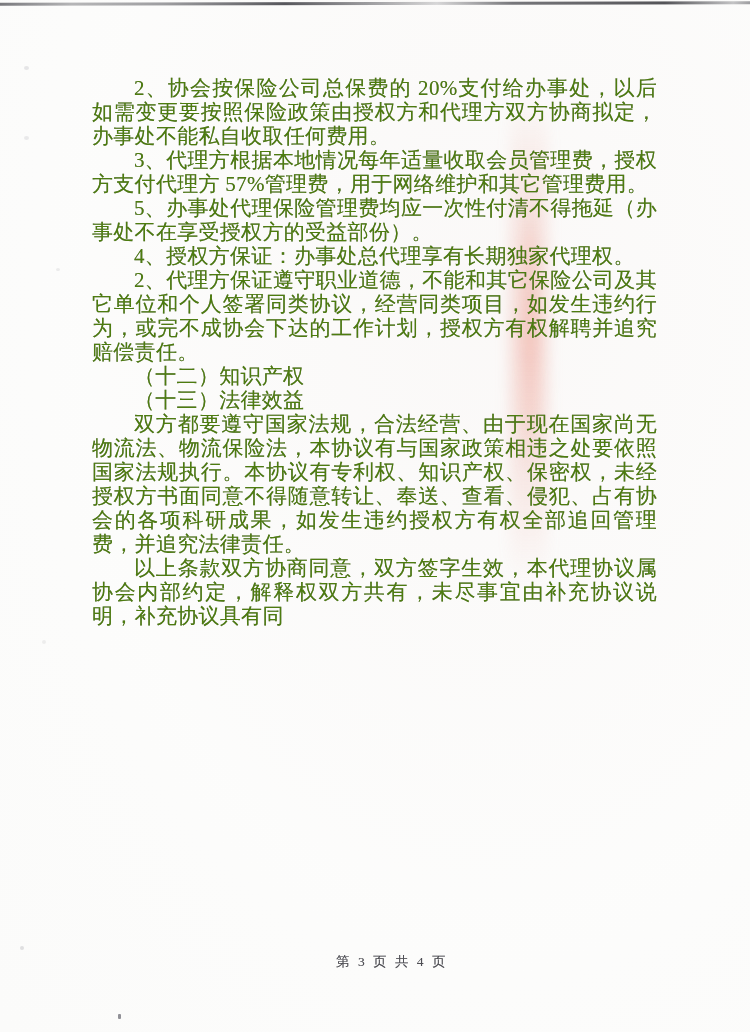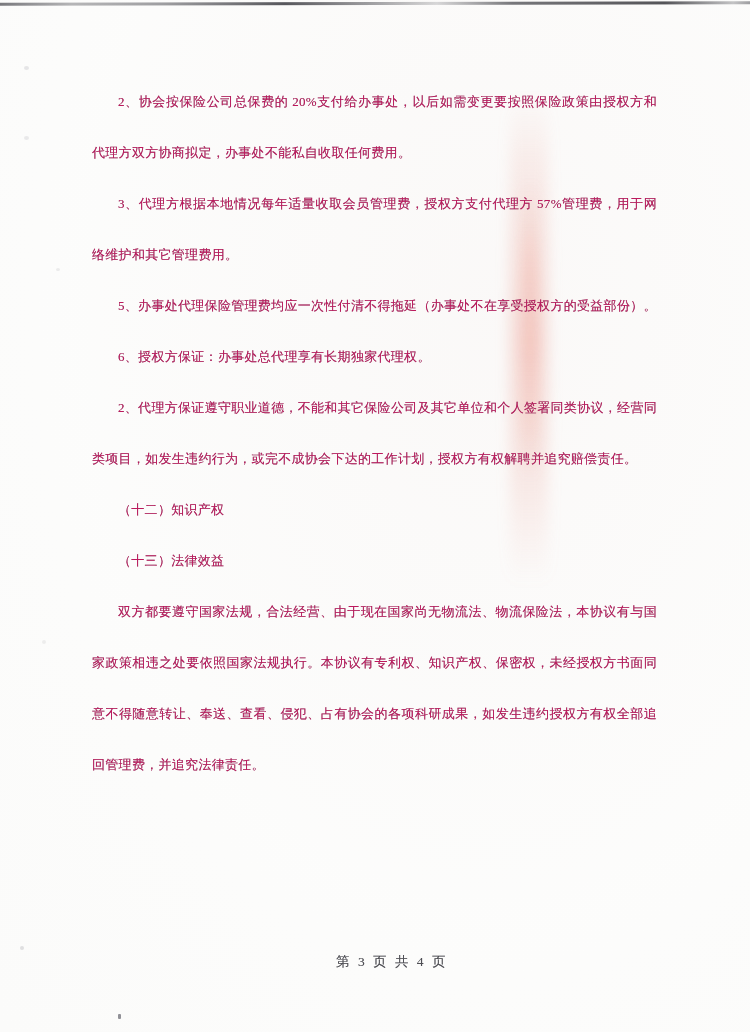--- a/index.html
+++ b/index.html
@@ -73,23 +73,23 @@
       rgba(236,150,135,0) 100%);
     filter: blur(5px);
     pointer-events: none;
   }
   
   .content {
     position: absolute;
     left: 92px;
     top: 76px;
     width: 565px;
-    font-size: 13px;
-    line-height: 51px;
-    color: #be185d;
+    font-size: 21px;
+    line-height: 24px;
+    color: #4d7c0f;
     text-shadow: 0 0 0.6px rgba(61,61,66,0.55);
     letter-spacing: 0.3px;
   }
   .content p {
     margin: 0;
     text-indent: 2em;
     text-align: justify;
     word-break: break-all;
   }
   .footer {
@@ -130,20 +130,21 @@
 <div class="speck s2"></div>
 <div class="speck s3"></div>
 <div class="speck s4"></div>
 <div class="speck s5"></div>
 <div class="speck s6"></div>
 
 <div class="content" id="doc-body">
     <p>2、协会按保险公司总保费的 20%支付给办事处，以后如需变更要按照保险政策由授权方和代理方双方协商拟定，办事处不能私自收取任何费用。</p>
     <p>3、代理方根据本地情况每年适量收取会员管理费，授权方支付代理方 57%管理费，用于网络维护和其它管理费用。</p>
     <p>5、办事处代理保险管理费均应一次性付清不得拖延（办事处不在享受授权方的受益部份）。</p>
-    <p>6、授权方保证：办事处总代理享有长期独家代理权。</p>
+    <p>4、授权方保证：办事处总代理享有长期独家代理权。</p>
     <p>2、代理方保证遵守职业道德，不能和其它保险公司及其它单位和个人签署同类协议，经营同类项目，如发生违约行为，或完不成协会下达的工作计划，授权方有权解聘并追究赔偿责任。</p>
     <p>（十二）知识产权</p>
     <p>（十三）法律效益</p>
     <p>双方都要遵守国家法规，合法经营、由于现在国家尚无物流法、物流保险法，本协议有与国家政策相违之处要依照国家法规执行。本协议有专利权、知识产权、保密权，未经授权方书面同意不得随意转让、奉送、查看、侵犯、占有协会的各项科研成果，如发生违约授权方有权全部追回管理费，并追究法律责任。</p>
+    <p>以上条款双方协商同意，双方签字生效，本代理协议属协会内部约定，解释权双方共有，未尽事宜由补充协议说明，补充协议具有同</p>
   </div>
 
 <div class="footer">第 3 页 共 4 页</div>
 
 </body></html>

